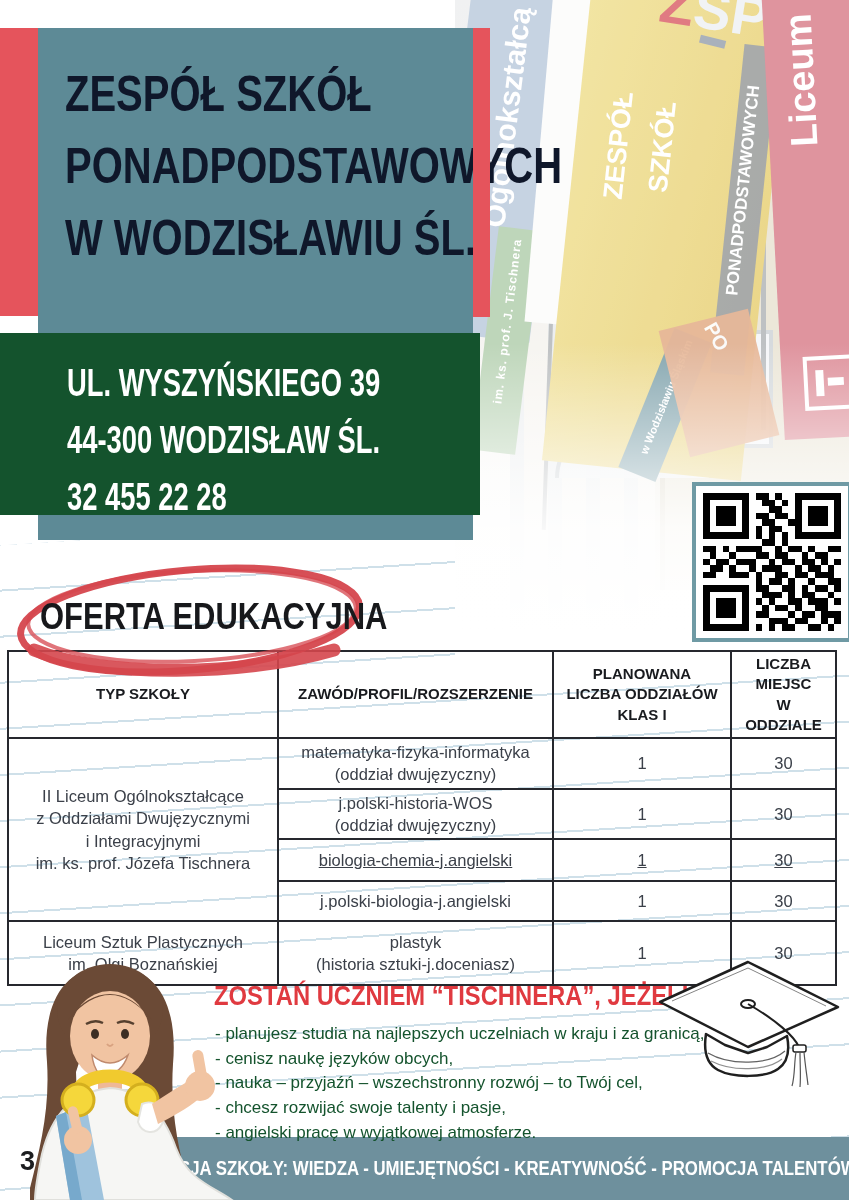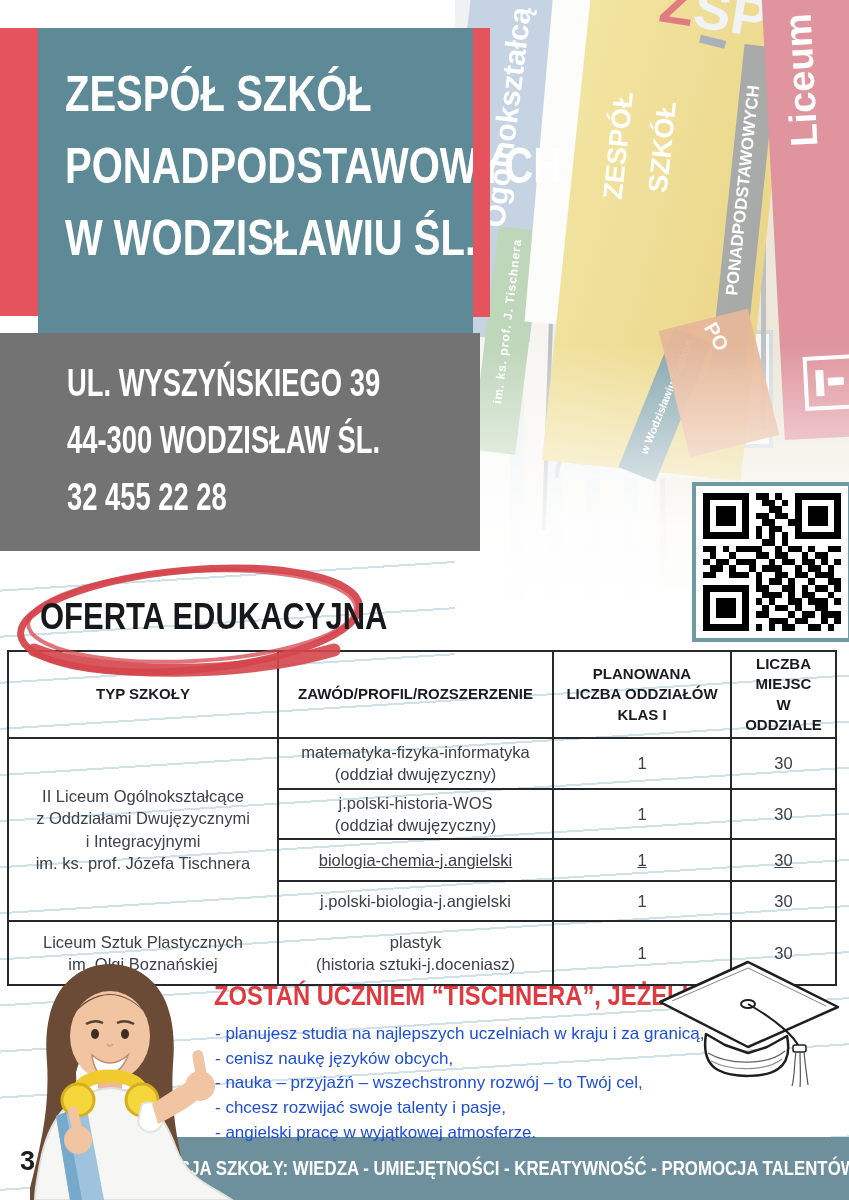--- a/index.html
+++ b/index.html
@@ -31,43 +31,43 @@
   .banner-orange{left:218px;top:318px;width:92px;height:130px;background:#dfa077;transform:rotate(-14deg);opacity:.95;}
   .banner-pink{left:318px;top:-12px;width:90px;height:450px;background:#d4707e;transform:rotate(-3deg);}
   .logo-box{position:absolute;left:22px;bottom:28px;width:46px;height:46px;border:4px solid #fff;}
   .logo-box .bar1,.logo-box .bar2{position:absolute;background:#fff;}
   .photo-veil{position:absolute;inset:0;background:rgba(255,255,255,.25);}
   .photo-fade{position:absolute;inset:0;background:linear-gradient(180deg,rgba(255,255,255,0) 52%,rgba(255,255,255,.88) 80%,#fff 96%);}
   
   .red-bar-left{position:absolute;left:0;top:28px;width:38px;height:288px;background:#e5545c;z-index:3;}
   .teal-box{position:absolute;left:38px;top:28px;width:435px;height:512px;background:#5d8a96;z-index:3;}
   .red-bar-right{position:absolute;left:473px;top:28px;width:17px;height:289px;background:#e5545c;z-index:3;}
-  .school-title{padding:30px 0 0 27px;color:#ffffff;font-size:50px;font-weight:bold;line-height:1.44;}
+  .school-title{padding:30px 0 0 27px;color:#0f172a;font-size:50px;font-weight:bold;line-height:1.44;}
   .cond{display:inline-block;transform:scaleX(.8);transform-origin:0 50%;white-space:nowrap;}
-  .dark-box{position:absolute;left:0;top:333px;width:480px;height:218px;background:#737373;z-index:4;}
+  .dark-box{position:absolute;left:0;top:333px;width:480px;height:182px;background:#14532d;z-index:4;}
   .address{padding:22px 0 0 67px;color:#fff;font-size:38px;font-weight:bold;line-height:1.5;}
   .address .cond{transform:scaleX(.72);}
   
   .qr{position:absolute;left:692px;top:482px;width:138px;height:138px;background:#fff;
     border:4px solid #6f9aa4;padding:7px;z-index:5;}
   .qr-grid{display:grid;grid-template-columns:repeat(21,1fr);grid-template-rows:repeat(21,1fr);width:100%;height:100%;}
   .qr-grid .on{background:#000;}
   
   .section-title{position:absolute;left:40px;top:596px;color:#17181b;font-size:36px;font-weight:bold;z-index:7;}
   .section-title .cond{transform:scaleX(.86);}
   .red-circle{position:absolute;left:4px;top:552px;width:372px;height:140px;z-index:6;pointer-events:none;}
   .offer-table{position:absolute;left:7px;top:650px;width:828px;border-collapse:collapse;z-index:5;
     color:#3b4049;font-size:16.5px;table-layout:fixed;}
   .offer-table td,.offer-table th{border:2px solid #26282e;text-align:center;vertical-align:middle;padding:2px 6px;}
   .offer-table th{font-size:15px;font-weight:bold;color:#191b1f;line-height:1.35;}
   .offer-table td{line-height:1.35;}
   
   .invite-heading{position:absolute;left:214px;top:980px;color:#e03a40;font-size:28px;font-weight:bold;z-index:5;}
   .invite-heading .cond{transform:scaleX(.85);}
-  .invite-list{position:absolute;left:215px;top:1022px;width:520px;color:#1d4ed8;font-size:17px;line-height:1.45;z-index:5;}
+  .invite-list{position:absolute;left:215px;top:1022px;width:520px;color:#14532d;font-size:17px;line-height:1.45;z-index:5;}
   .page-edge{position:absolute;left:-30px;top:1096px;width:950px;height:52px;background:#fff;transform:rotate(-2.2deg);z-index:2;}
   .mission-bar{position:absolute;left:168px;top:1137px;width:681px;height:63px;background:#6e909d;z-index:4;
     display:flex;align-items:center;justify-content:center;color:#fff;font-size:20px;font-weight:bold;}
   .mission-bar .cond{transform:scaleX(.84);transform-origin:50% 50%;}
   .page-number{position:absolute;left:20px;top:1146px;color:#1c1d20;font-size:27px;font-weight:bold;z-index:6;}
   .girl{position:absolute;left:-8px;top:952px;width:250px;height:248px;z-index:5;}
   .gradcap{position:absolute;left:648px;top:952px;width:200px;height:140px;z-index:5;}
 </style>
 </head>
 <body>

